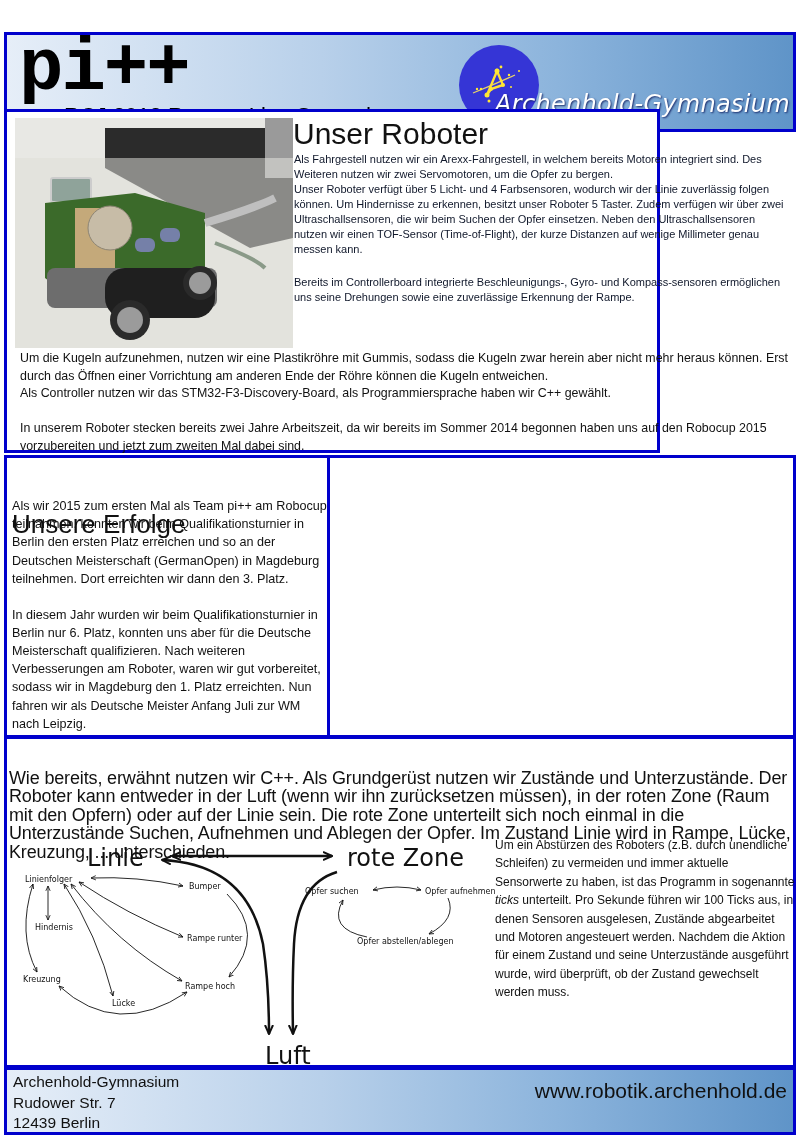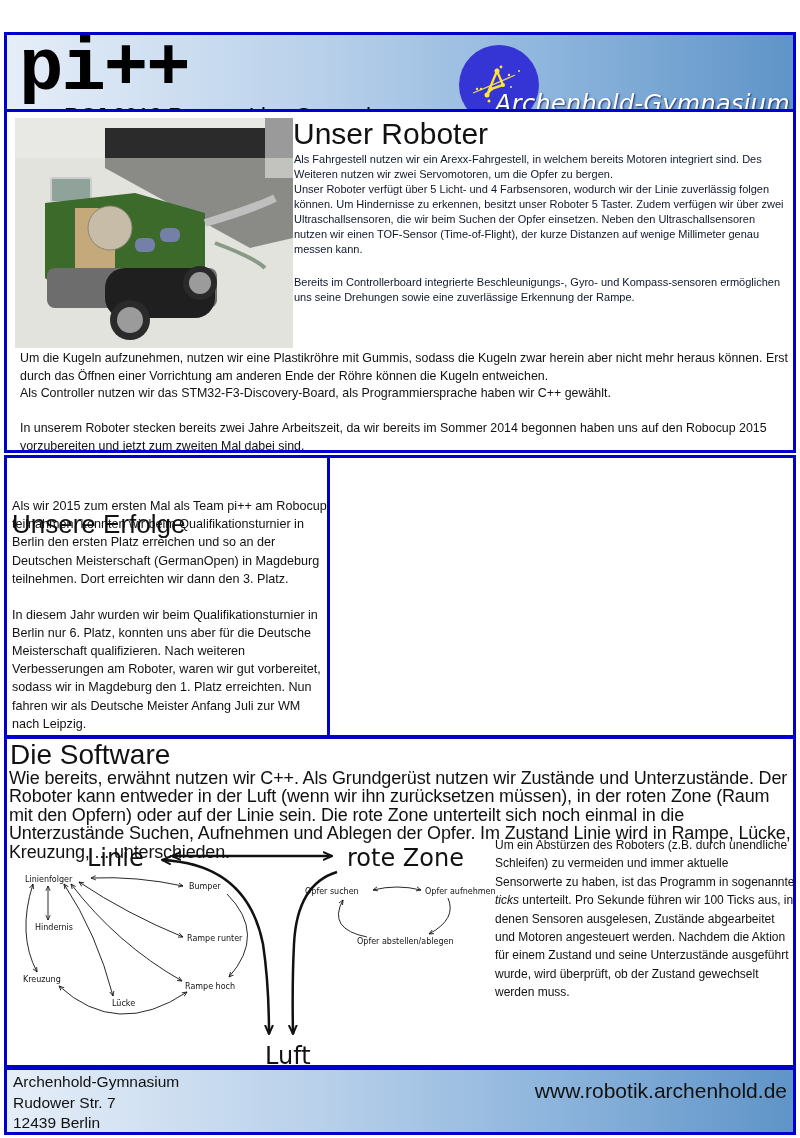--- a/index.html
+++ b/index.html
@@ -10,21 +10,21 @@
 
   #header { left: 4px; top: 4px; width: 792px; height: 100px;
     background: linear-gradient(to right, #e6eef8 0%, #b8d0ea 40%, #8cb4dc 70%, #5f94c8 100%); margin-top: 28px; }
   #header .logo-text { position: absolute; left: 12px; top: -8px;
     font-family: "Liberation Mono", monospace; font-weight: bold; font-size: 74px; letter-spacing: -2px; color: #000; }
   #header .subtitle { position: absolute; left: 57px; top: 68px; font-size: 22px; color: #000; }
   #header .school-logo { position: absolute; left: 452px; top: 10px; width: 80px; height: 80px; border-radius: 50%; background: #3535d6; }
   #header .school-name { position: absolute; left: 488px; top: 55px; font-family: "DejaVu Sans", sans-serif;
     font-style: italic; font-size: 24px; color: #fff; letter-spacing: 0.3px; text-shadow: 1px 1px 2px #1a2a6a; }
 
-  #robot { left: 4px; top: 109px; width: 792px; height: 344px; background:#fff; }
+  #robot { left: 4px; top: 109px; width: 656px; height: 344px; background:#fff; }
   #robot .photo { position: absolute; left: 8px; top: 6px; width: 278px; height: 230px; background: #d9d9d4; overflow:hidden; }
   #robot .heading { position: absolute; left: 286px; top: 5px; font-size: 30px; }
   .body-text { font-size: 11px; line-height: 15px; color: #0f172a; }
   #robot .text-right { position: absolute; left: 287px; top: 40px; width: 495px; }
   #robot .text-full { position: absolute; left: 13px; top: 238px; width: 775px; font-size: 12.4px; line-height: 17.6px; }
   .para-gap { height: 17.6px; }
 
   #erfolge { left: 4px; top: 455px; width: 326px; height: 283px; background:#fff; }
   #erfolge .heading { position: absolute; left: 5px; top: 3px; font-size: 26px; margin-top: 48px; }
   #erfolge .text { position: absolute; left: 5px; top: 39px; width: 318px; font-size: 12.6px; line-height: 18.2px; }
@@ -111,21 +111,20 @@
 <div id="erfolge" class="frame">
   <div class="heading">Unsere Erfolge</div>
   <div class="text">
     <p>Als wir 2015 zum ersten Mal als Team pi++ am Robocup teilnahmen, konnten wir beim Qualifikationsturnier in Berlin den ersten Platz erreichen und so an der Deutschen Meisterschaft (GermanOpen) in Magdeburg teilnehmen. Dort erreichten wir dann den 3. Platz.</p>
     <div class="para-gap"></div>
     <p>In diesem Jahr wurden wir beim Qualifikationsturnier in Berlin nur 6. Platz, konnten uns aber für die Deutsche Meisterschaft qualifizieren. Nach weiteren Verbesserungen am Roboter, waren wir gut vorbereitet, sodass wir in Magdeburg den 1. Platz erreichten. Nun fahren wir als Deutsche Meister Anfang Juli zur WM nach Leipzig.</p>
   </div>
 </div>
 
 <div id="software" class="frame">
-  <div class="heading">Die Software</div>
   <p class="intro">Wie bereits, erwähnt nutzen wir C++. Als Grundgerüst nutzen wir Zustände und Unterzustände. Der Roboter kann entweder in der Luft (wenn wir ihn zurücksetzen müssen), in der roten Zone (Raum mit den Opfern) oder auf der Linie sein. Die rote Zone unterteilt sich noch einmal in die Unterzustände Suchen, Aufnehmen und Ablegen der Opfer. Im Zustand Linie wird in Rampe, Lücke, Kreuzung, ... unterschieden.</p>
 
   <svg id="diagram" viewBox="0 0 490 235">
     <defs>
       <marker id="ah" viewBox="0 0 10 10" refX="9" refY="5" markerWidth="6" markerHeight="6" orient="auto-start-reverse">
         <path d="M0,1 L9,5 L0,9" fill="none" stroke="#111" stroke-width="1.5"></path>
       </marker>
       <marker id="ahb" viewBox="0 0 10 10" refX="9" refY="5" markerWidth="4" markerHeight="4" orient="auto-start-reverse">
         <path d="M0,1 L9,5 L0,9" fill="none" stroke="#111" stroke-width="2"></path>
       </marker>

